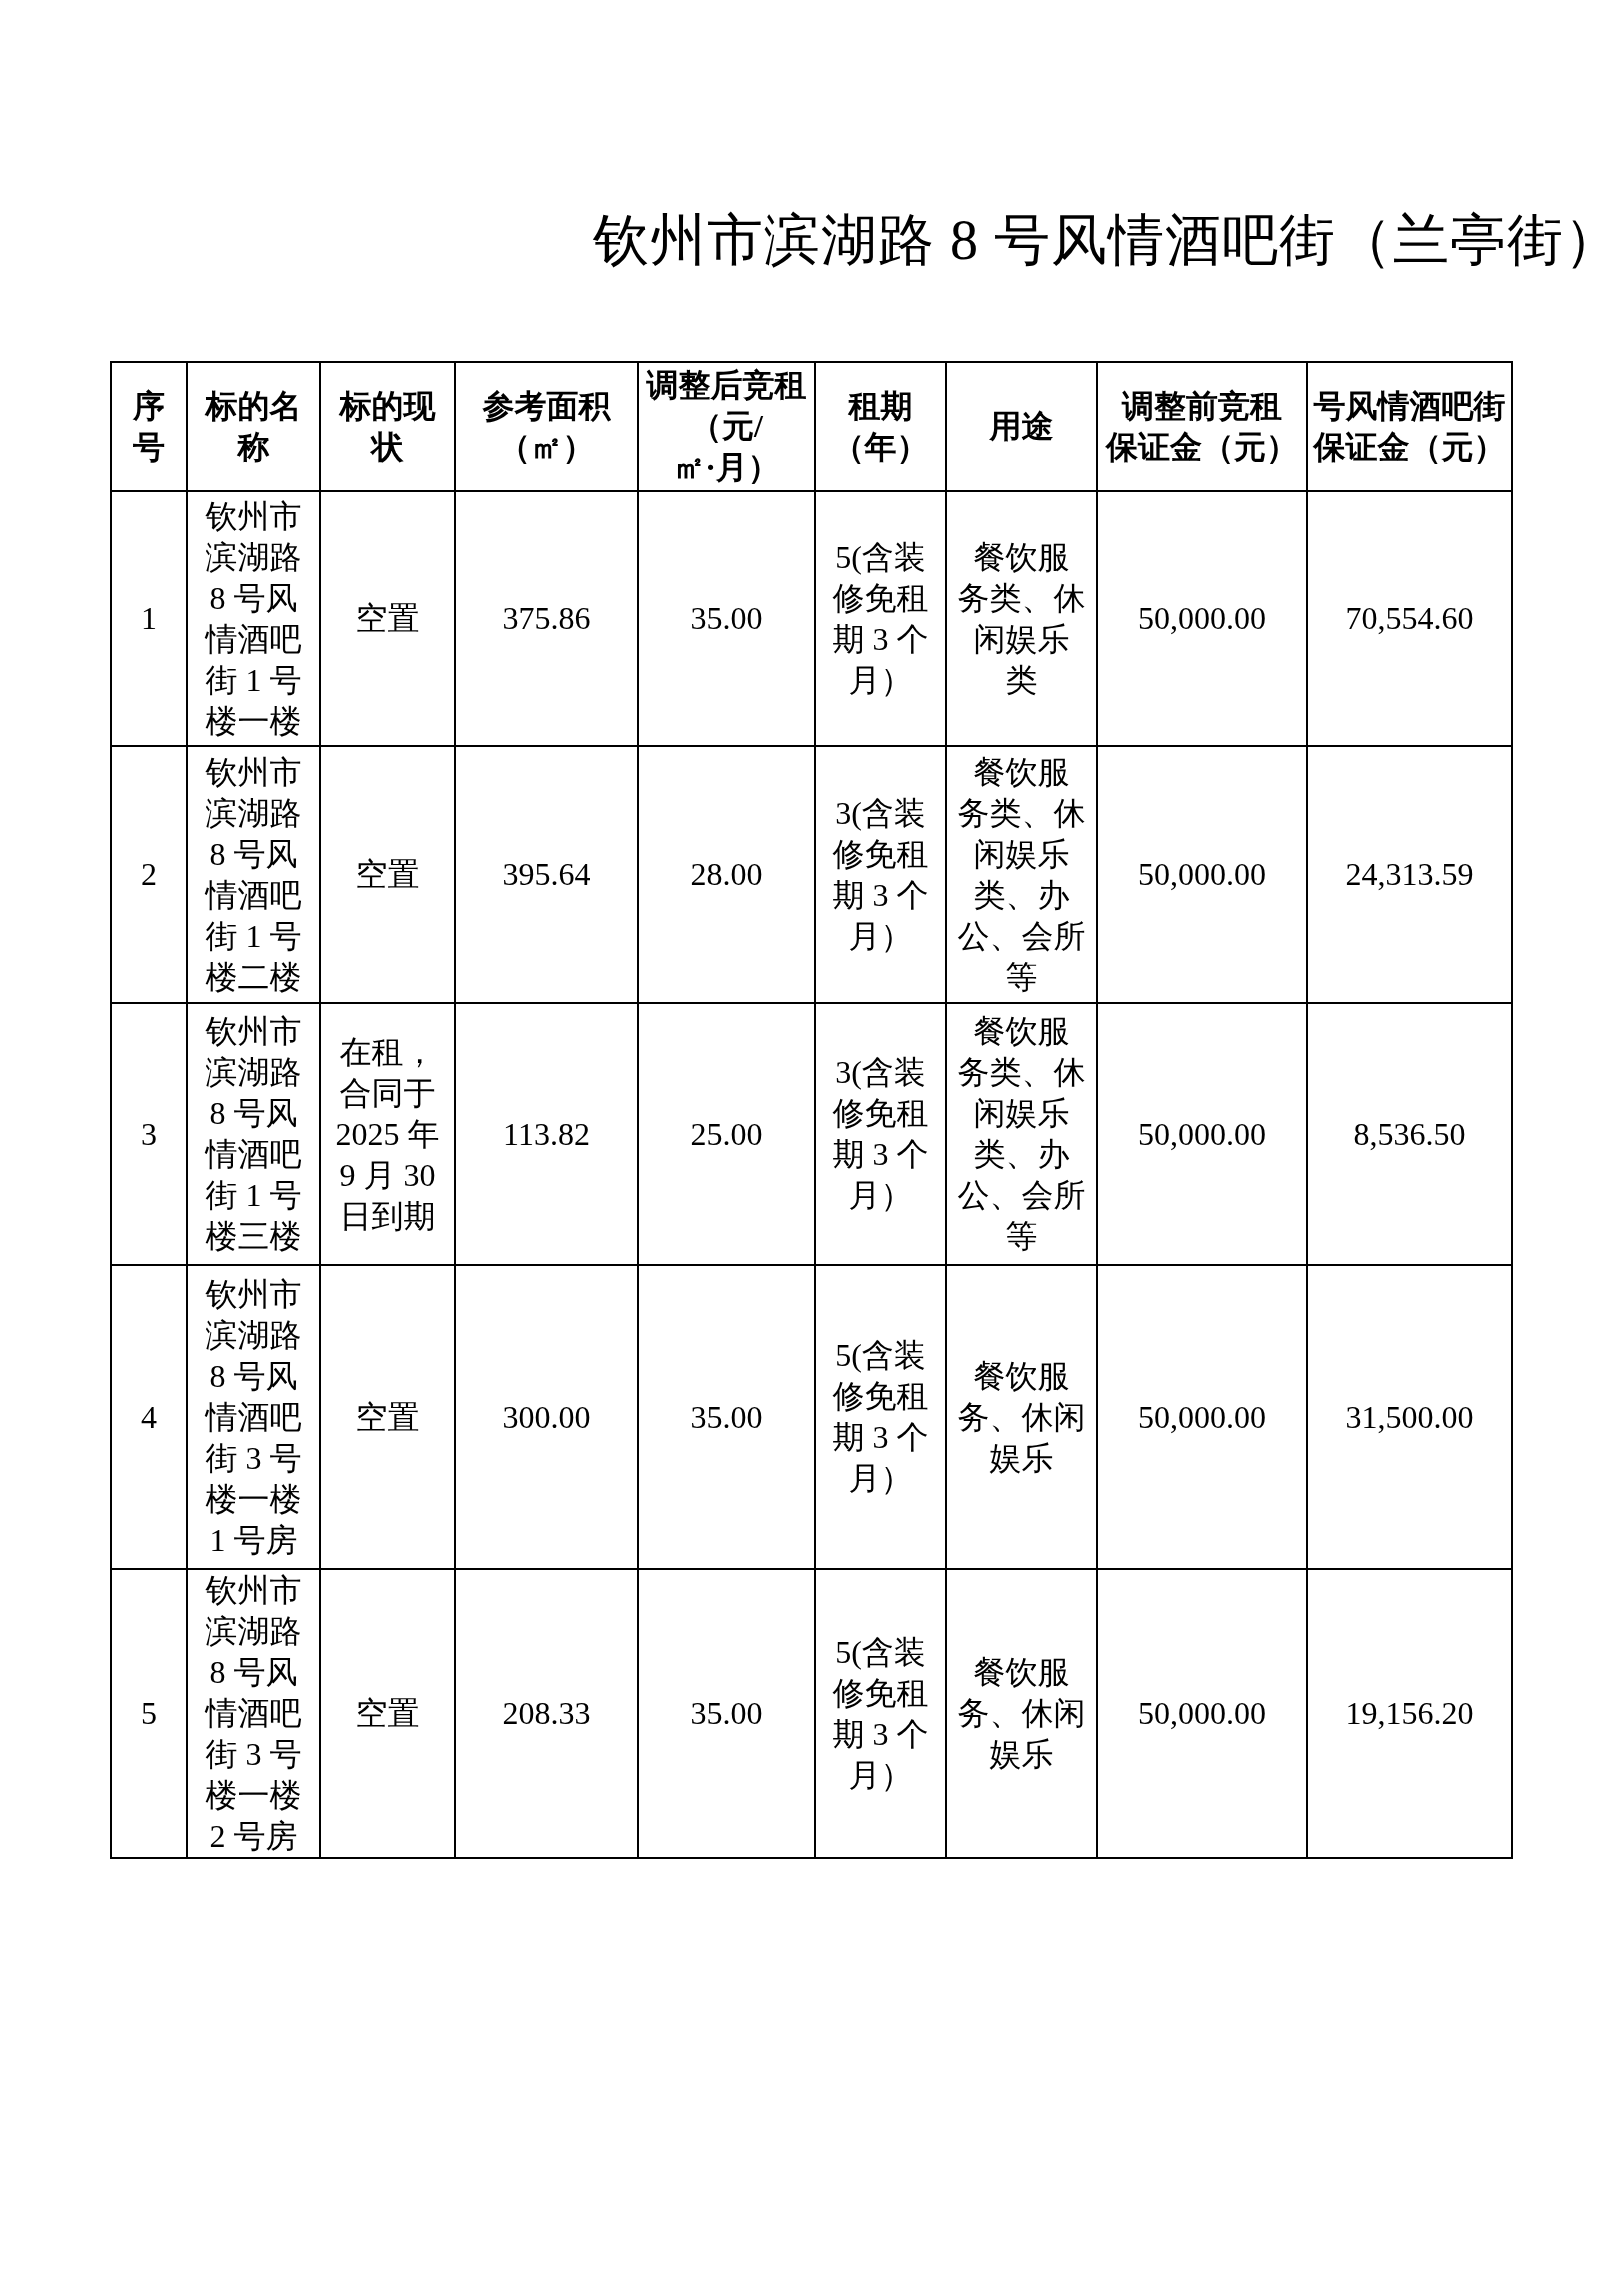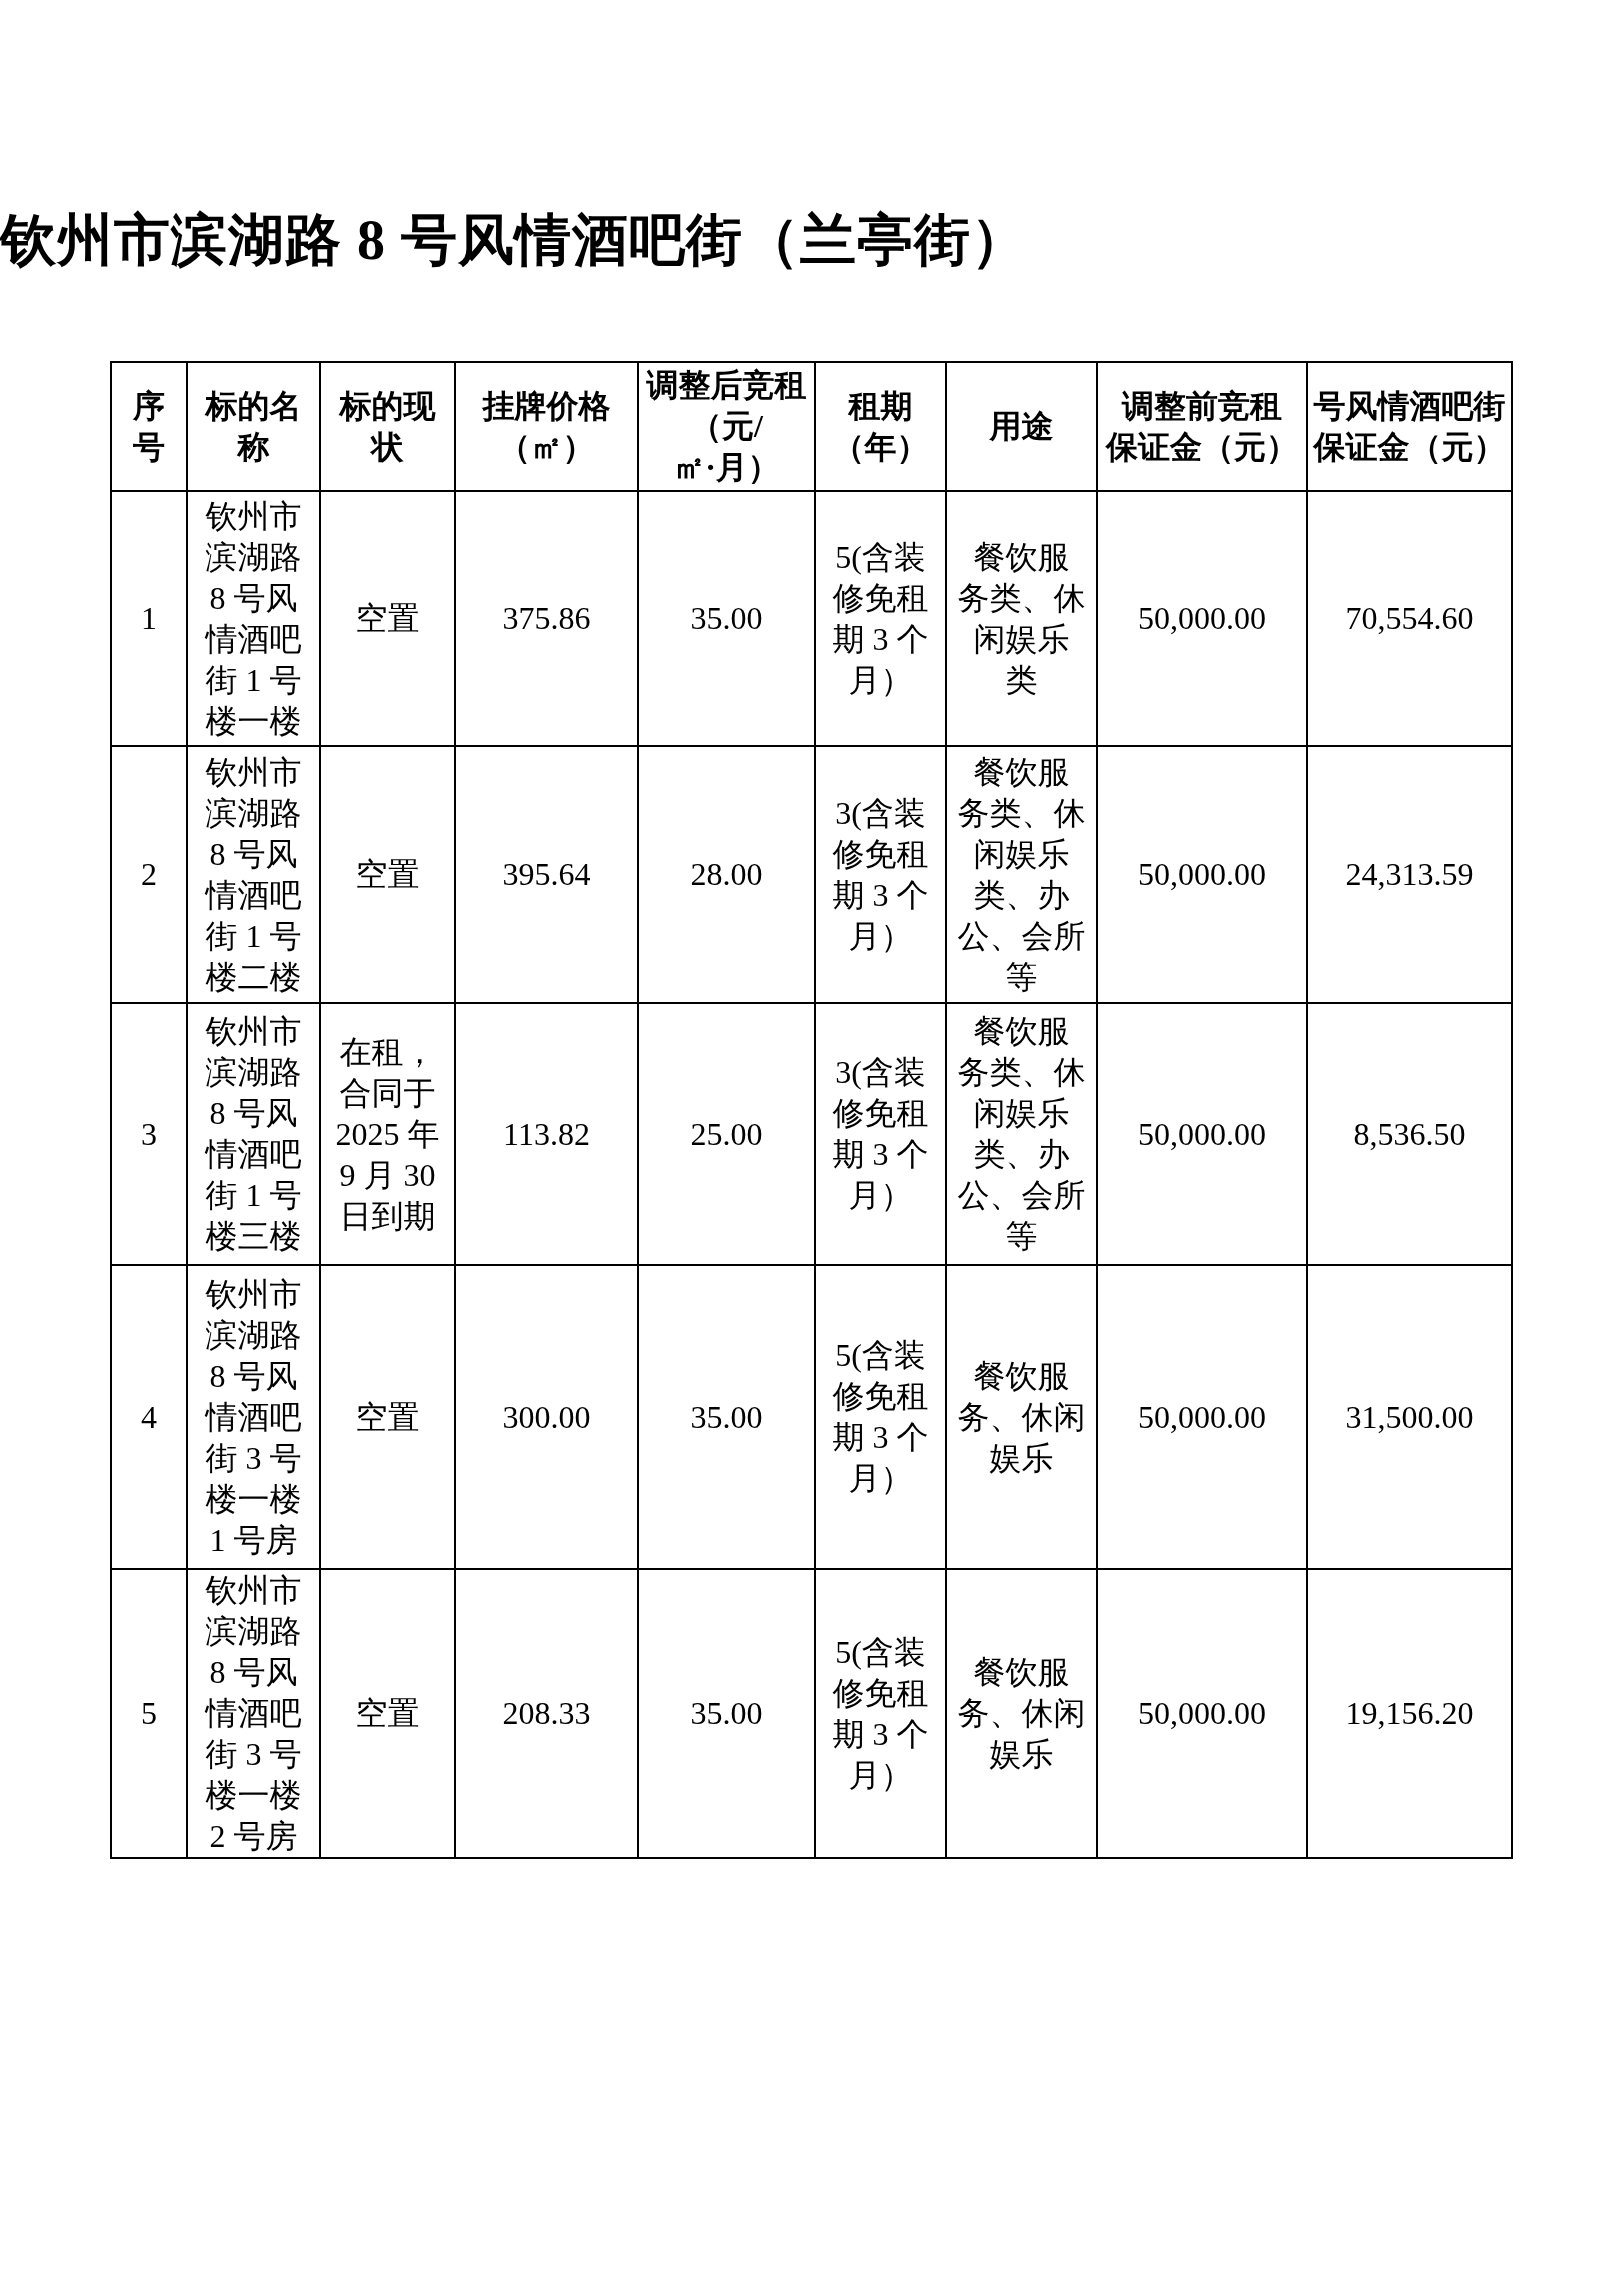--- a/index.html
+++ b/index.html
@@ -9,23 +9,23 @@
   }
   body {
     width: 1621px;
     height: 2293px;
     position: relative;
     font-family: "Liberation Serif", "DejaVu Serif", serif;
     color: #000000;
   }
   .doc-title {
     padding-top: 193px;
-    text-align: left;
+    text-align: right;
     font-size: 56px;
-    font-weight: bold;
+    font-weight: normal;
     line-height: 94px;
     letter-spacing: 1px;
   }
   table.deposit-table {
     margin: 74px 0 0 110px;
     border-collapse: collapse;
     table-layout: fixed;
     width: 1403px;
     border: 2.9px solid #000000;
   }
@@ -70,21 +70,21 @@
     <col style="width:205px">
   </colgroup>
   <thead>
     <tr>
       <th>序
 号</th>
       <th>标的名
 称</th>
       <th>标的现
 状</th>
-      <th>挂牌价格
+      <th>参考面积
 （㎡）</th>
       <th>调整后竞租
 （元/
 ㎡·月）</th>
       <th>租期
 （年）</th>
       <th>用途</th>
       <th>调整前竞租
 保证金（元）</th>
       <th>号风情酒吧街

